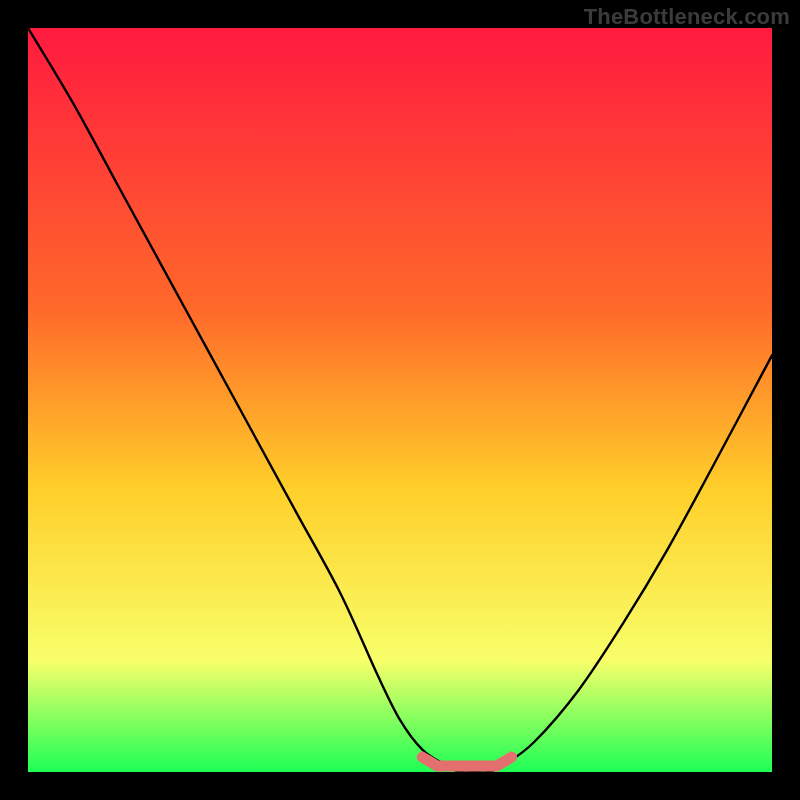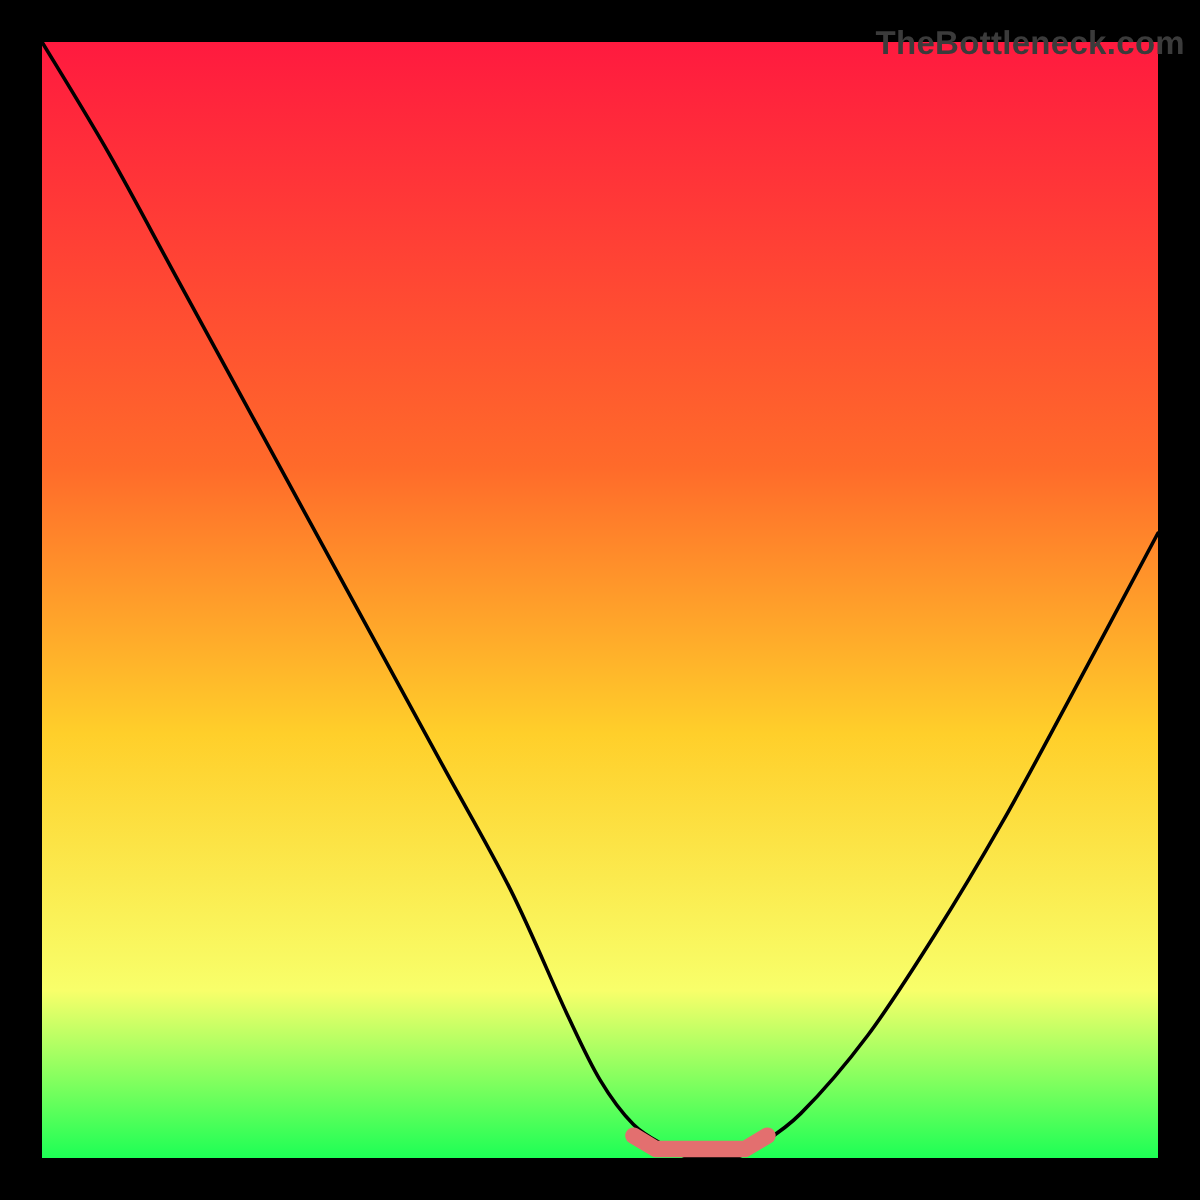--- a/index.html
+++ b/index.html
@@ -12,21 +12,21 @@
     overflow: hidden;
   }
   .frame {
     position: relative;
     width: 800px;
     height: 800px;
     background: #000;
   }
   .watermark {
     position: absolute;
-    top: 16px;
+    top: 4px;
     right: 10px;
     color: #3b3b3b;
     font-size: 22px;
     font-weight: 600;
     letter-spacing: 0.2px;
     user-select: none;
     z-index: 10;
     margin-left: 35px;
   }
   .plot {

